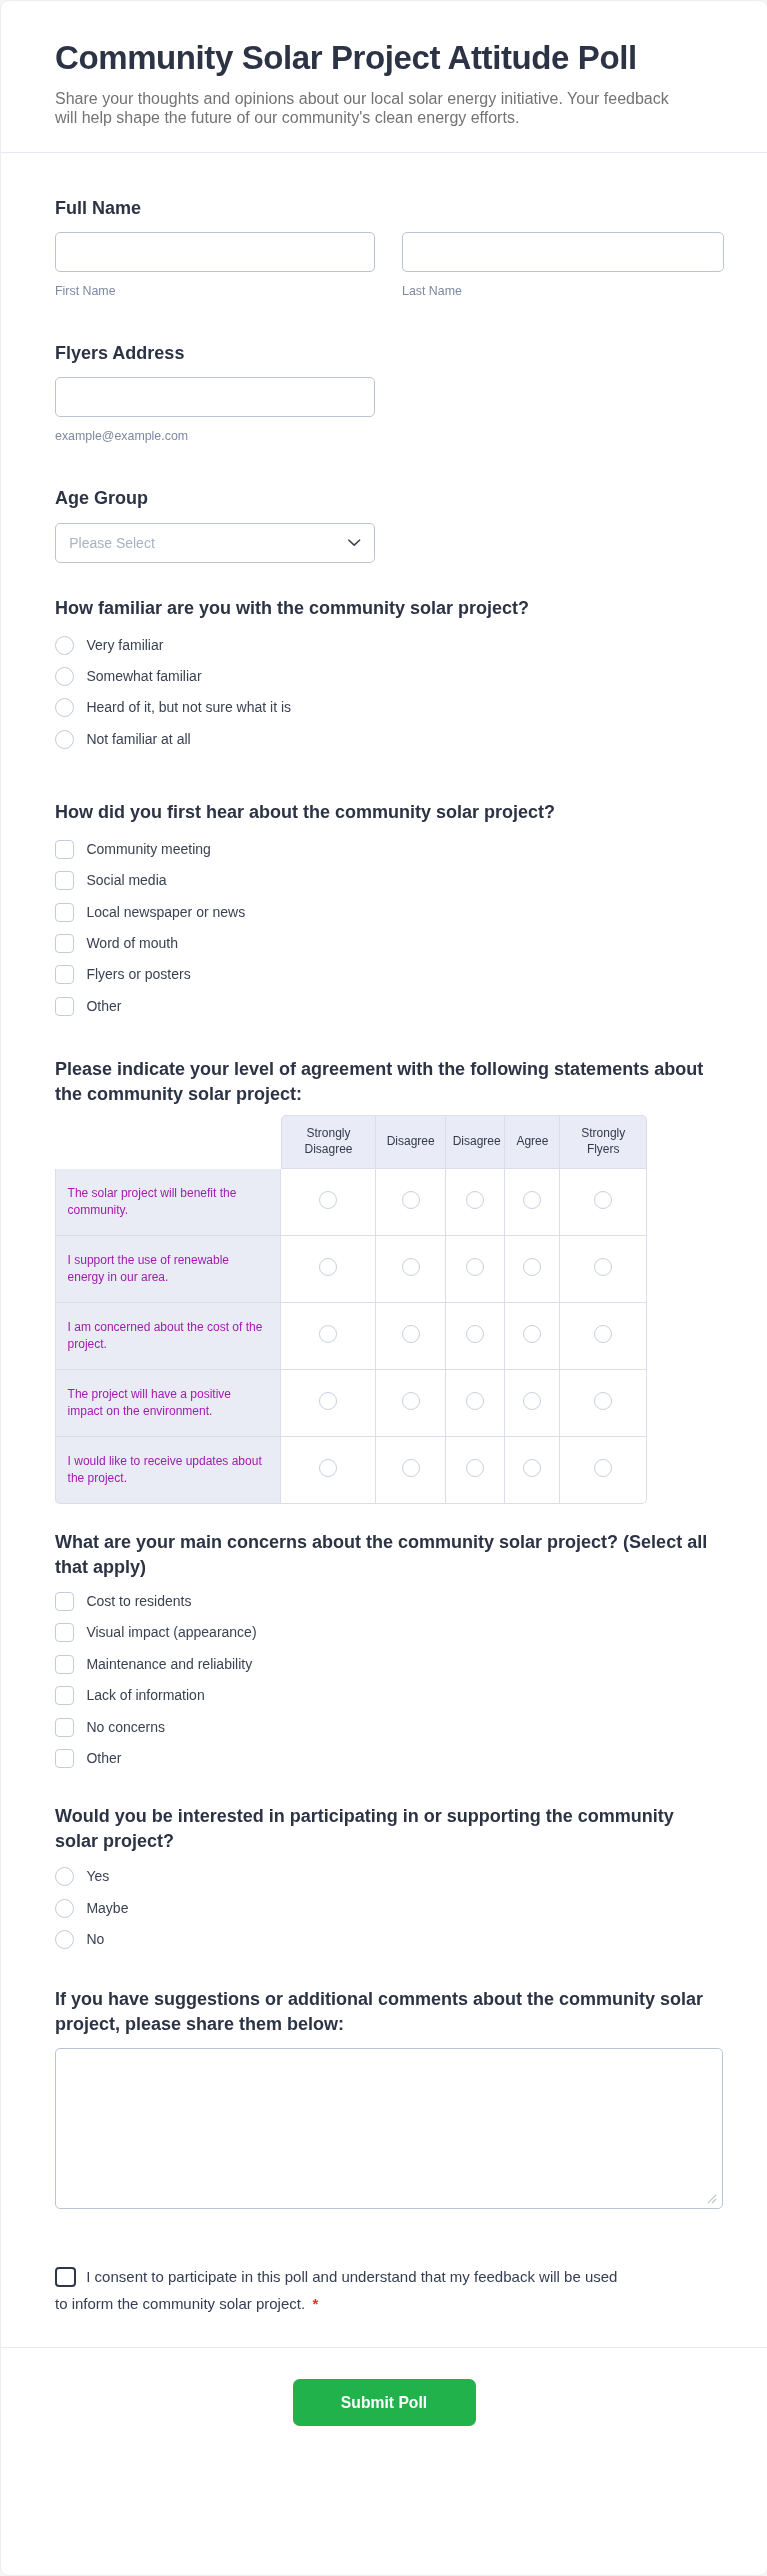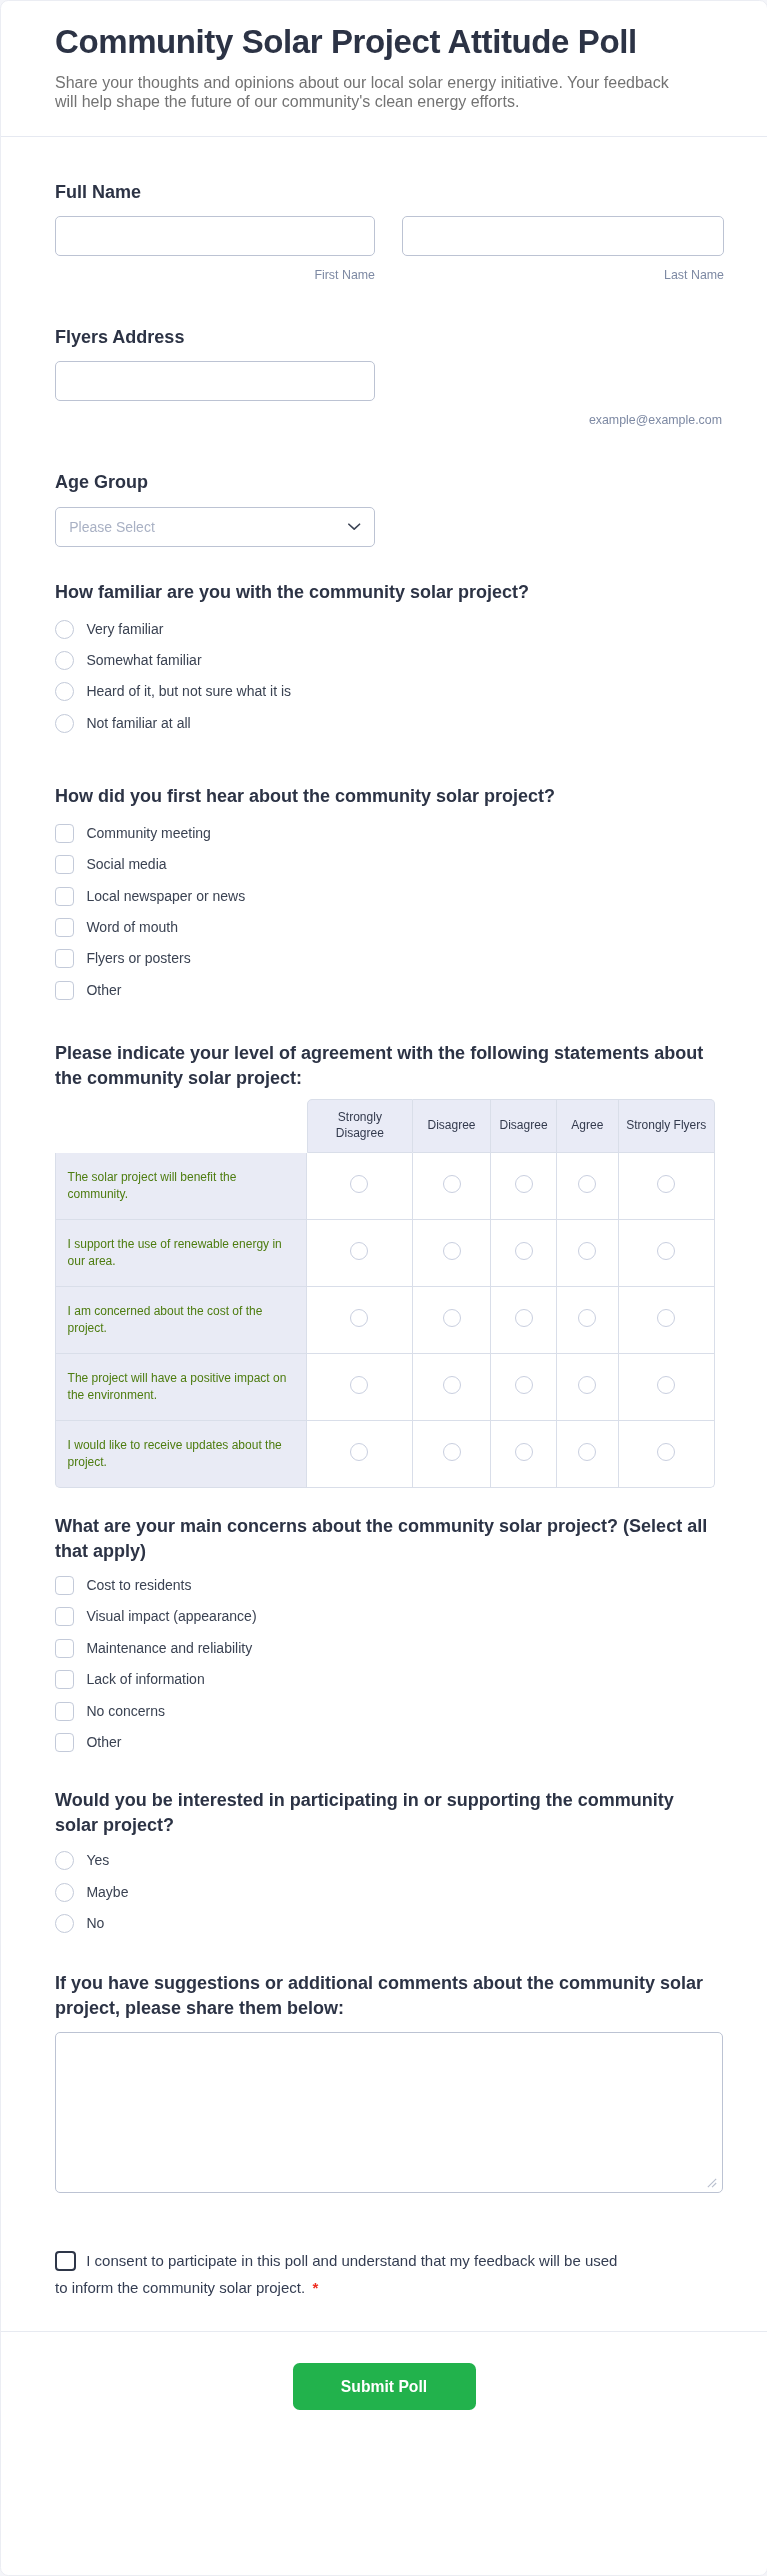--- a/index.html
+++ b/index.html
@@ -10,28 +10,28 @@
   }
   .card {
     box-sizing:border-box;
     width:768px; min-height:2576px;
     background:#ffffff;
     border:0.8px solid #ebedf3;
     border-radius:8.3px;
     overflow:hidden;
   }
   
-  .form-header { padding:22px 54px 25px 54px; border-bottom:0.8px solid #e6e9f1; }
+  .form-header { padding:38px 54px 25px 54px; border-bottom:0.8px solid #e6e9f1; }
   .form-title { margin:0 0 11.6px 0; font-size:33px; font-weight:700; color:#2c3345; letter-spacing:-0.4px; }
   .form-subtitle { margin:0; font-size:16px; line-height:19px; color:#737373; max-width:619px; }
   
   .form-body { padding:0 45px 0 54px; }
   .field { margin-top:43px; }
   .q-label { font-size:18px; font-weight:600; line-height:25px; color:#2c3345; max-width:661px; margin:0 0 11.6px 0; }
-  .sub-label { font-size:12.4px; color:#7d89a3; margin-top:11.6px;text-align:right; }
+  .sub-label { font-size:12.4px; color:#7d89a3; margin-top:11.6px; }
   .text-input {
     box-sizing:border-box; height:40px; border:0.8px solid #bcc3d3; border-radius:5px;
     background:#fff; font-size:14px; color:#2c3345; padding:0 11.6px; outline:none;
   }
   .half { width:320px; }
   .name-row { display:flex; gap:27px; }
   .name-col:last-child .text-input { width:322px; }
   
   .select-box {
     box-sizing:border-box; width:320px; height:40px; border:0.8px solid #bcc3d3; border-radius:5px;
@@ -45,37 +45,37 @@
   .radio {
     box-sizing:border-box; width:19px; height:19px; border:1.7px solid #c3cad9; border-radius:50%;
     background:#fff; flex:0 0 auto; margin-right:12.4px; cursor:pointer;
   }
   .checkbox {
     box-sizing:border-box; width:19px; height:19px; border:1.7px solid #c3cad9; border-radius:4.1px;
     background:#fff; flex:0 0 auto; margin-right:12.4px; cursor:pointer;
   }
   .opt-label { font-size:14px; color:#3a4252; line-height:19px; }
   
-  table.matrix { border-collapse:separate; border-spacing:0; table-layout:fixed; width:660px; margin-top:1.7px; }
+  table.matrix { border-collapse:separate; border-spacing:0; table-layout:fixed; width:592px; margin-top:1.7px; }
   table.matrix col.c-label { width:38.1%; }
   table.matrix col.c-sd { width:16.1%; }
   table.matrix col.c-d  { width:11.8%; }
   table.matrix col.c-n  { width:10.0%; }
   table.matrix col.c-a  { width:9.3%; }
   table.matrix col.c-sa { width:14.6%; }
   .matrix th, .matrix td { border-right:0.8px solid #d9dee9; border-bottom:0.8px solid #d9dee9; }
   .matrix .corner { border:none; background:none; }
   .matrix th {
     background:#e9ebf6; font-size:12px; font-weight:500; color:#333a4d;
     height:54px; padding:5px 6.6px; box-sizing:border-box; border-top:0.8px solid #d9dee9; text-align:center; line-height:15.7px;
   }
   .matrix th.first-col { border-left:0.8px solid #d9dee9; border-top-left-radius:5px; }
   .matrix th.last-col { border-top-right-radius:5px; }
   .matrix td.row-label {
-    background:#e9ebf5; font-size:12px; color:#4d7c0f; line-height:16.5px;
+    background:#e9ebf5; font-size:12px; color:#a21caf; line-height:16.5px;
     padding:8.3px 11.6px; box-sizing:border-box; border-left:0.8px solid #d9dee9;
   }
   .matrix tr:first-child td.row-label { border-top:0.8px solid #d9dee9; }
   .matrix tr:last-child td.row-label { border-bottom-left-radius:5px; }
   .matrix tr:last-child td.cell:last-child { border-bottom-right-radius:5px; }
   .matrix td.cell { background:#fff; height:64px; text-align:center; vertical-align:middle; }
   .m-radio {
     box-sizing:border-box; display:inline-block; width:18px; height:18px;
     border:1.2px solid #c9cfdf; border-radius:50%; background:#fff; cursor:pointer;
   }

